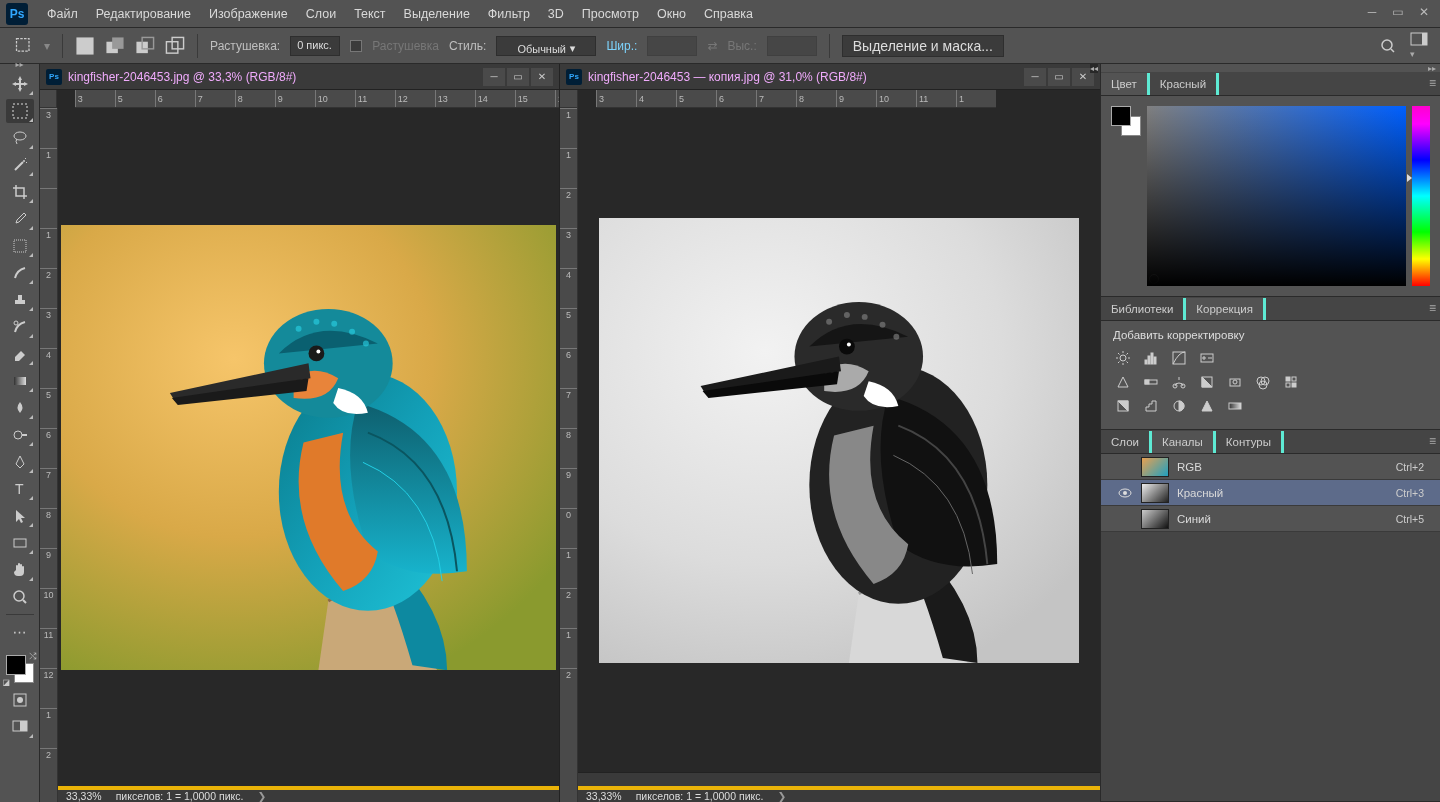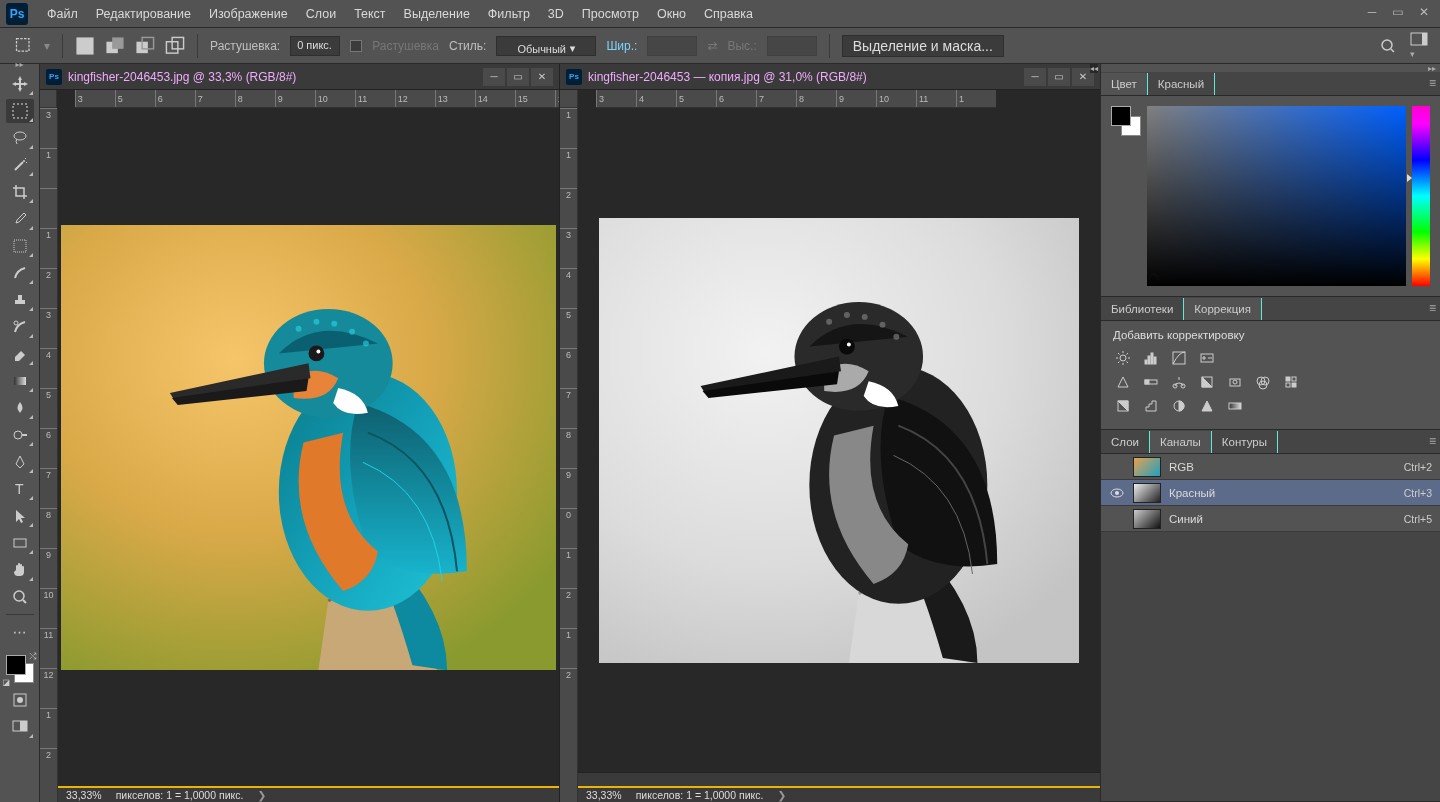--- a/index.html
+++ b/index.html
@@ -51,29 +51,29 @@
 .doctab .winbtns div{width:22px;height:18px;background:#4a4a4a;display:flex;align-items:center;justify-content:center;font-size:10px;color:#ccc;}
 .docbody{flex:1;position:relative;display:flex;}
 .ruler-h{height:18px;background:#4a4a4a;border-bottom:1px solid #333;margin-left:18px;position:relative;display:flex;overflow:hidden;font-size:9px;color:#bbb;}
 .ruler-h span{flex:0 0 40px;border-left:1px solid #777;padding-left:2px;line-height:18px;}
 .ruler-v{width:18px;background:#4a4a4a;border-right:1px solid #333;display:flex;flex-direction:column;overflow:hidden;font-size:9px;color:#bbb;}
 .ruler-v span{flex:0 0 40px;border-top:1px solid #777;padding-top:1px;text-align:center;}
 .ruler-corner{width:18px;height:18px;background:#4a4a4a;border-right:1px solid #333;border-bottom:1px solid #333;}
 .canvaswrap{flex:1;background:#282828;position:relative;display:flex;flex-direction:column;}
 .canvas-area{flex:1;overflow:hidden;display:flex;align-items:center;justify-content:center;}
 .canvas{overflow:hidden;background:#222;}
-.statusbar{height:16px;background:#3a3a3a;border-top:2px solid #eab308;display:flex;align-items:center;font-size:10.5px;color:#ddd;padding:0 8px;gap:14px;}
+.statusbar{height:16px;background:#3a3a3a;border-top:4px solid #eab308;display:flex;align-items:center;font-size:10.5px;color:#ddd;padding:0 8px;gap:14px;}
 .statusbar .arrow{color:#999;}
 
 
 .panels{width:340px;background:#535353;display:flex;flex-direction:column;border-left:1px solid #2a2a2a;position:relative;}
 .panels .expand-top{height:8px;display:flex;justify-content:flex-end;padding-right:4px;color:#aaa;font-size:8px;}
 .panelgroup{border-bottom:1px solid #2a2a2a;display:flex;flex-direction:column;}
 .ptabs{height:24px;display:flex;align-items:flex-end;background:#454545;border-bottom:1px solid #2a2a2a;position:relative;}
-.ptab{padding:5px 10px;font-size:11.5px;color:#ccc;background:#454545;border-right:1px solid #5eead4;}
+.ptab{padding:5px 10px;font-size:11.5px;color:#ccc;background:#454545;border-right:3px solid #5eead4;}
 .ptab.active{background:#535353;}
 .pmenu{position:absolute;right:4px;top:4px;color:#aaa;font-size:12px;}
 
 
 .colorpanel{height:200px;display:flex;padding:10px;gap:6px;}
 .cp-swatch{position:relative;width:30px;height:30px;flex:0 0 auto;}
 .cp-swatch .fg{position:absolute;left:0;top:0;width:20px;height:20px;background:#000;border:1px solid #aaa;z-index:2;}
 .cp-swatch .bg{position:absolute;right:0;bottom:0;width:20px;height:20px;background:#fff;border:1px solid #888;}
 .cp-field{flex:1;height:180px;position:relative;background:linear-gradient(to right,#808080,#0060ff);}
 .cp-field::after{content:"";position:absolute;inset:0;background:linear-gradient(to bottom,rgba(255,255,255,0) 0%,rgba(0,0,0,1) 100%);}
@@ -83,21 +83,21 @@
 
 
 .adjpanel{padding:8px 12px;}
 .adjlabel{font-size:11.5px;color:#ddd;margin-bottom:8px;}
 .adjrow{display:flex;gap:8px;margin-bottom:6px;}
 .adjrow .ai{width:20px;height:18px;display:flex;align-items:center;justify-content:center;}
 .adjrow svg{stroke:#ccc;fill:#ccc;}
 
 
 .chpanel{flex:1;background:#454545;}
-.chrow{height:26px;display:flex;align-items:center;padding:0 8px;gap:8px;border-bottom:1px solid #3a3a3a;font-size:11.5px;background:#535353;}
+.chrow{height:26px;display:flex;align-items:center;padding:0 16px;gap:8px;border-bottom:1px solid #3a3a3a;font-size:11.5px;background:#535353;}
 .chrow.sel{background:#5d6b8a;}
 .chrow .eye{width:16px;height:16px;display:flex;align-items:center;justify-content:center;}
 .chrow .thumb{width:28px;height:20px;background:#ccc;border:1px solid #222;position:relative;overflow:hidden;}
 .chrow .sc{margin-left:auto;color:#ccc;font-size:10.5px;}
 .chfooter{flex:1;}
 
 
 .bird-svg{width:100%;height:100%;display:block;}
 
 .scrollbar-h{height:14px;background:#3a3a3a;border-top:1px solid #222;}

